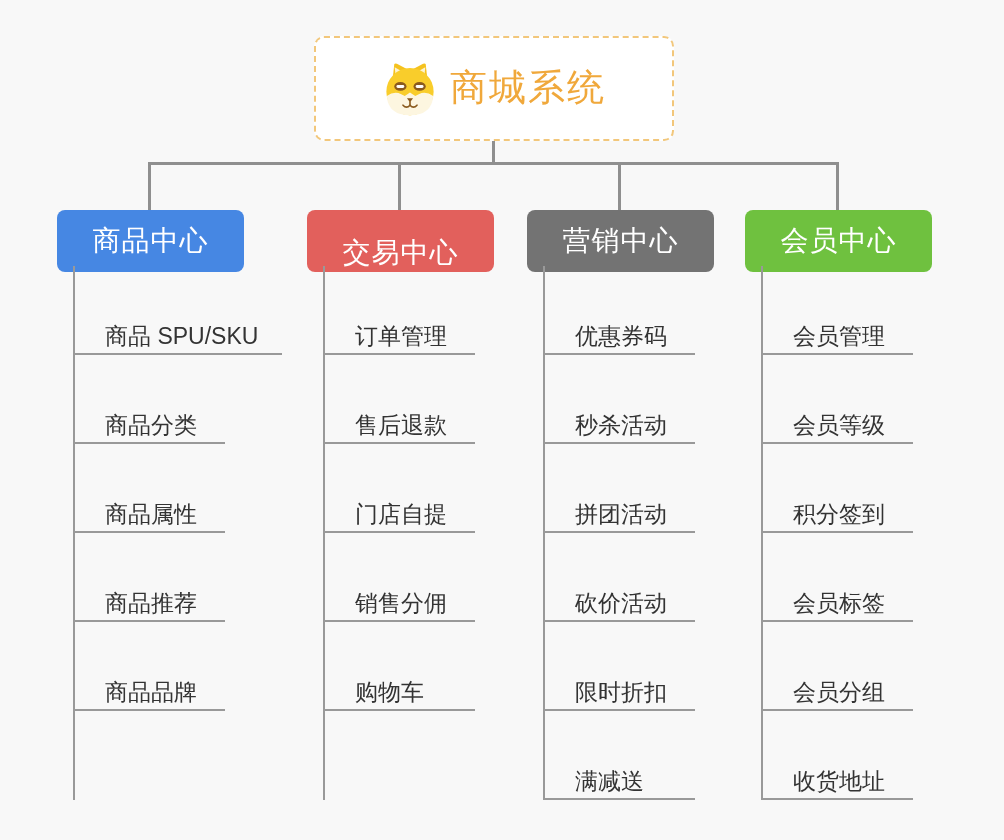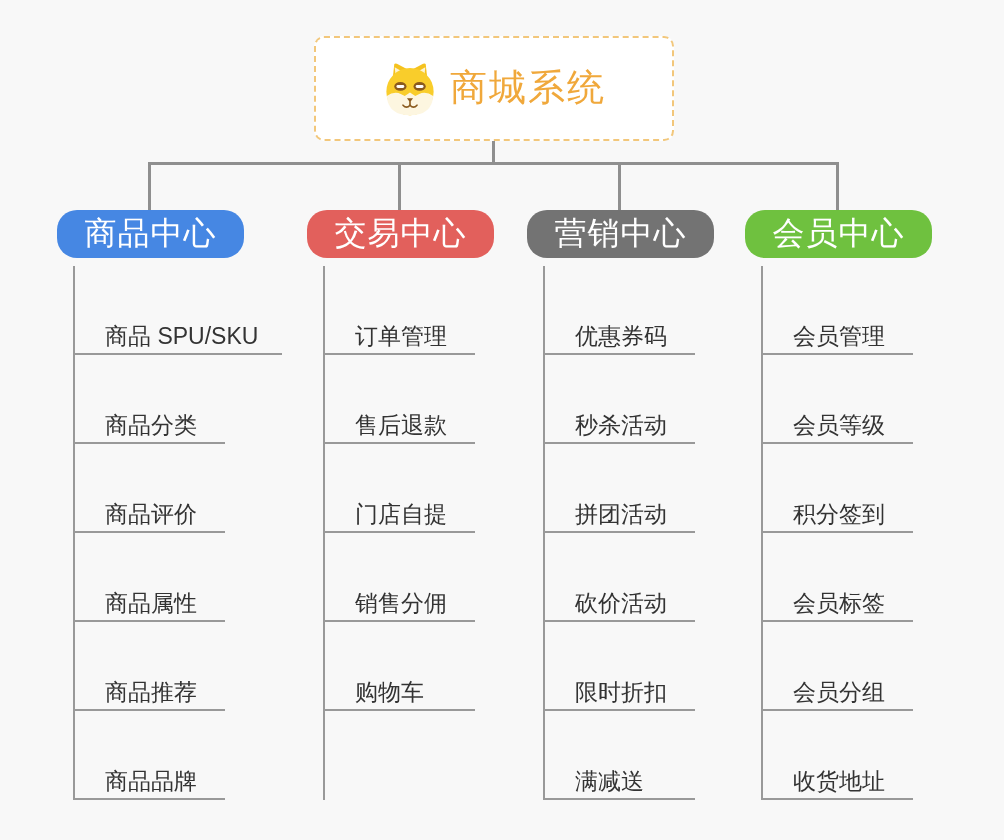--- a/index.html
+++ b/index.html
@@ -33,28 +33,28 @@
     cursor:pointer;
   }
   .root-title{
     color:#f0a83b;font-size:37px;letter-spacing:2px;line-height:1;
     padding-bottom:2px;
   }
   .root-icon{width:56px;height:56px;flex:0 0 auto;}
 
   
   .branch-head{
-    position:absolute;top:210px;height:48px;width:187px;
-    border-radius:20px;box-sizing:border-box;
+    position:absolute;top:210px;height:62px;width:187px;
+    border-radius:8px;box-sizing:border-box;
     display:flex;align-items:center;justify-content:center;
-    color:#ffffff;font-size:32px;letter-spacing:1px;
+    color:#ffffff;font-size:28px;letter-spacing:1px;
     cursor:pointer;
   }
   #branch-head-0{left:57px;background:#4687e3;}
-  #branch-head-1{left:307px;background:#e2605c;}
+  #branch-head-1{left:307px;background:#e2605c;align-items:flex-end;}
   #branch-head-2{left:527px;background:#737373;}
   #branch-head-3{left:745px;background:#6fc13f;}
 
   
   .child-col{
     position:absolute;top:266px;height:534px;
     border-left:2px solid #999999;
   }
   #child-col-0{left:73px;}
   #child-col-1{left:323px;}
@@ -122,23 +122,20 @@
   </div>
 
   <div class="child-col" id="child-col-0">
     <div class="child-node">
         <span class="child-label">商品 SPU/SKU</span>
       </div>
     <div class="child-node">
         <span class="child-label">商品分类</span>
       </div>
     <div class="child-node">
-        <span class="child-label">商品评价</span>
-      </div>
-    <div class="child-node">
         <span class="child-label">商品属性</span>
       </div>
     <div class="child-node">
         <span class="child-label">商品推荐</span>
       </div>
     <div class="child-node">
         <span class="child-label">商品品牌</span>
       </div>
   </div>
 

